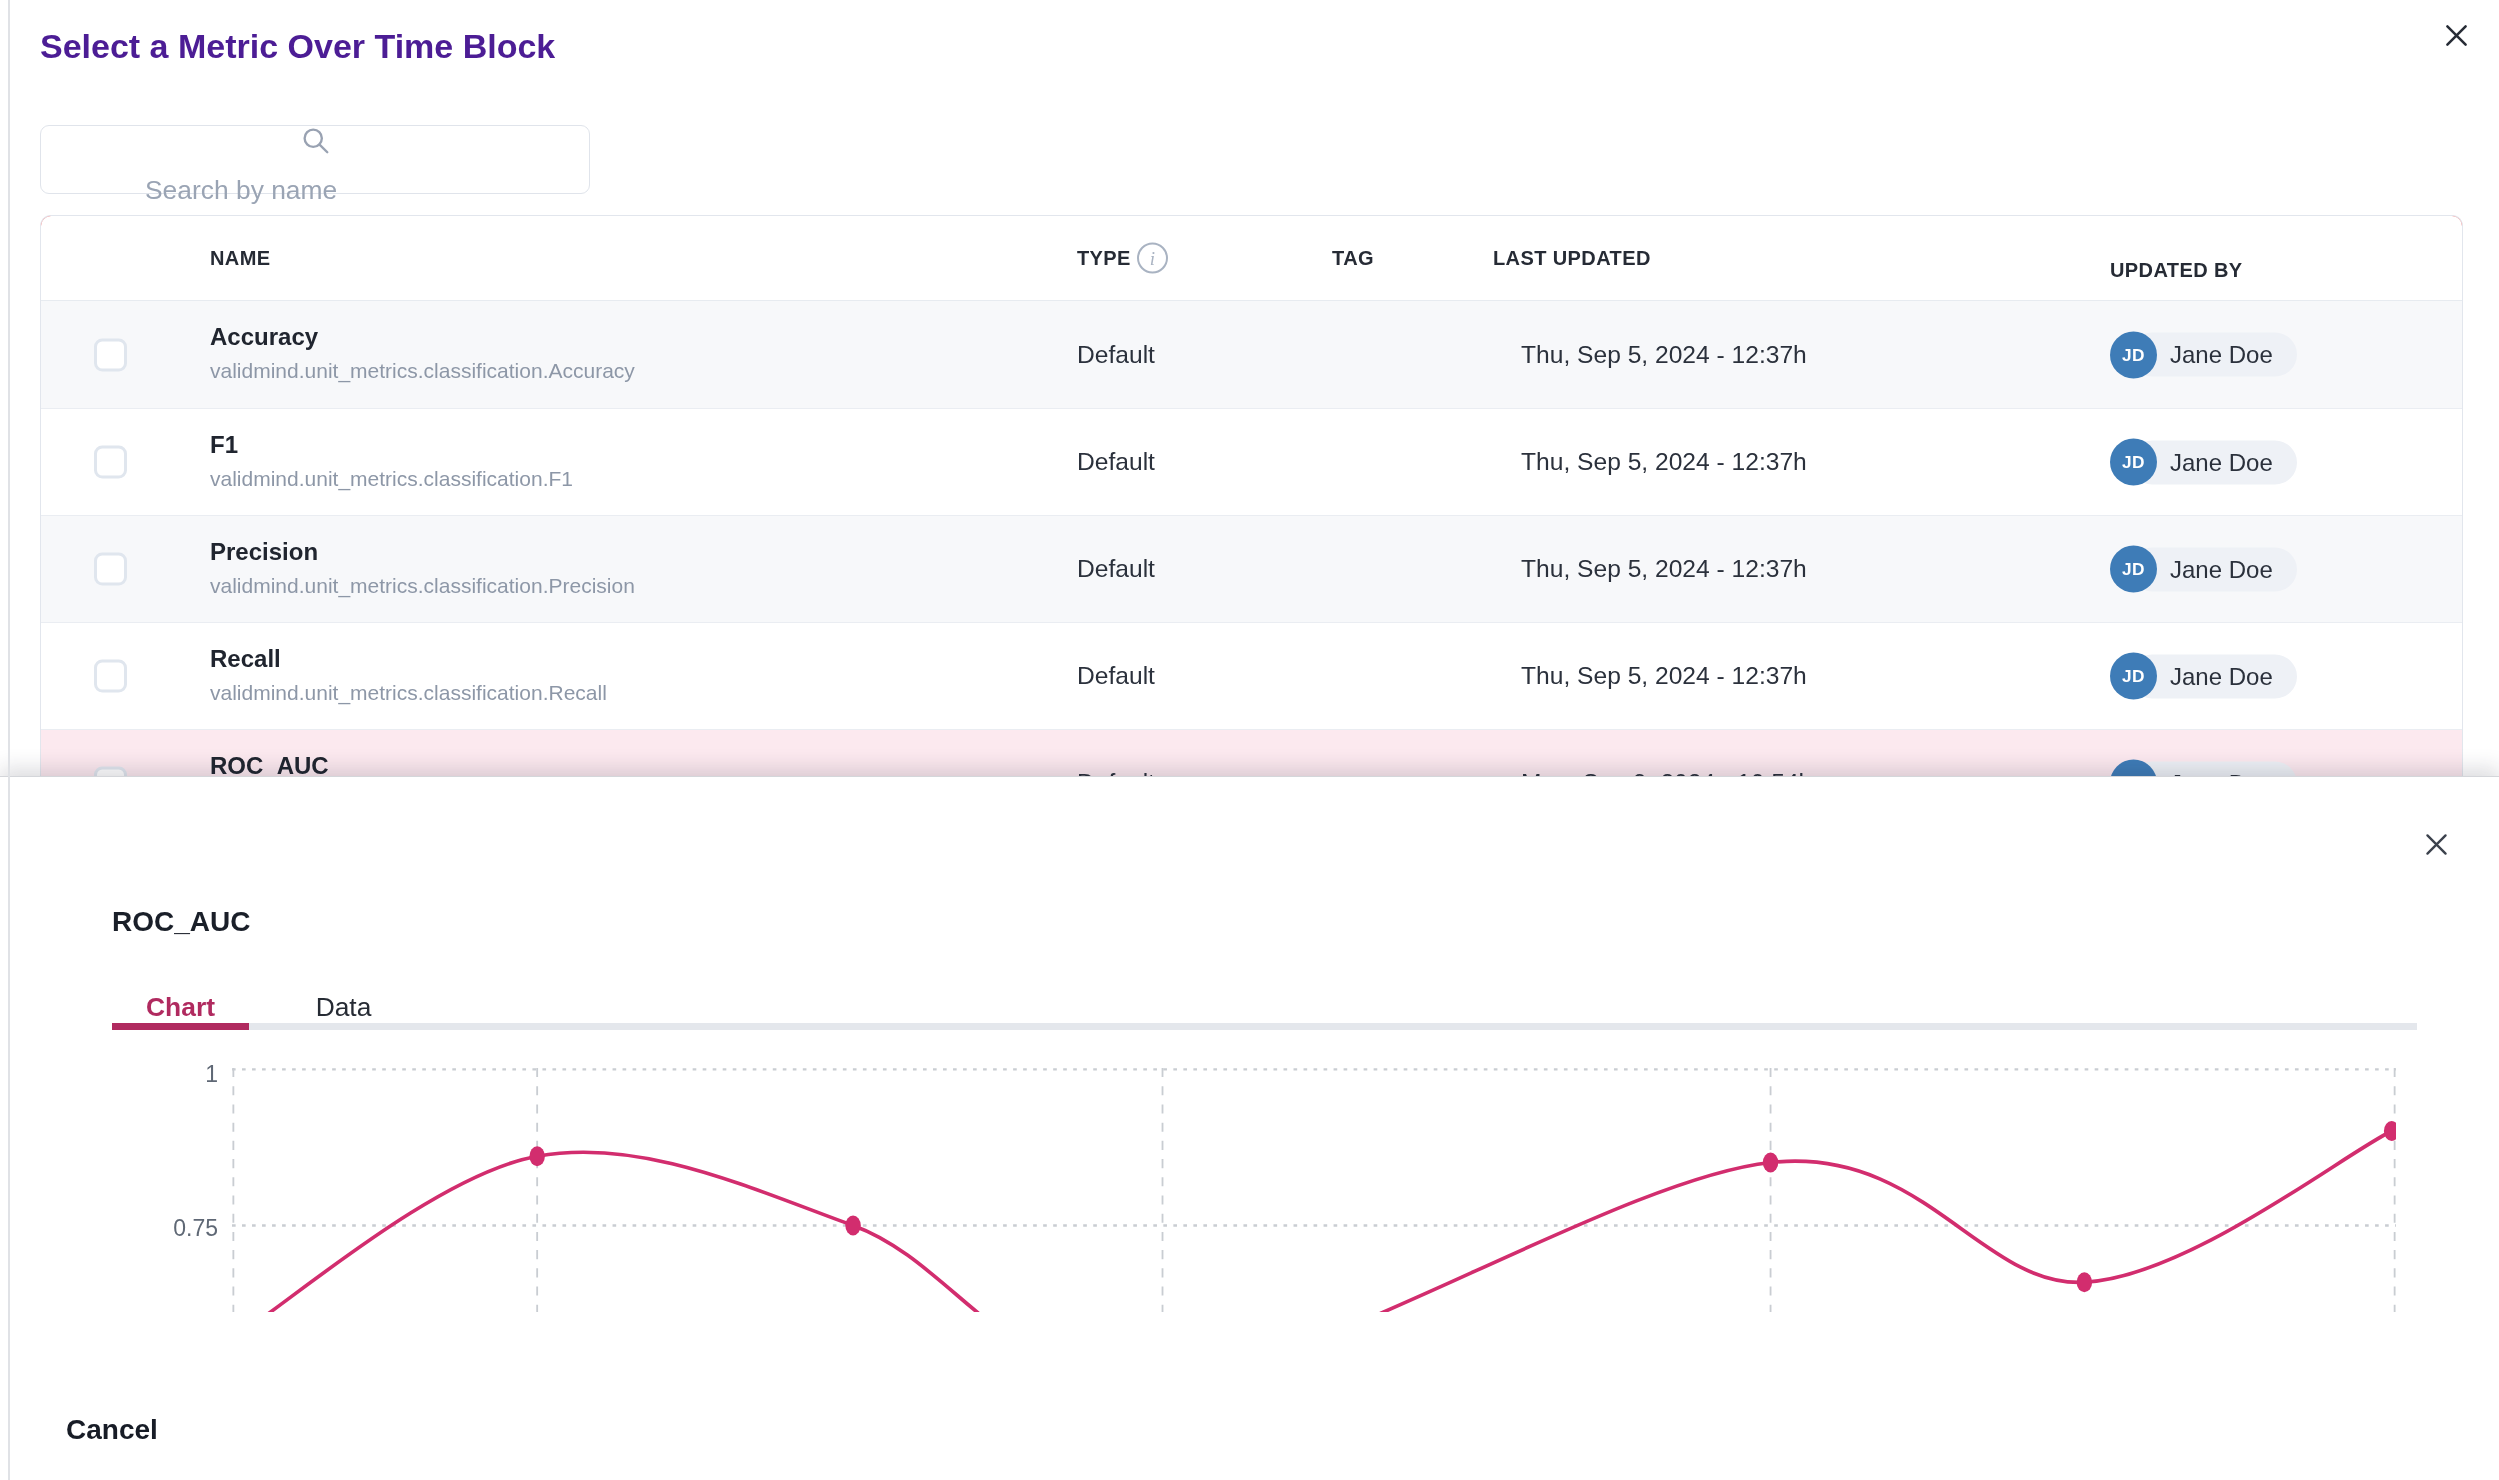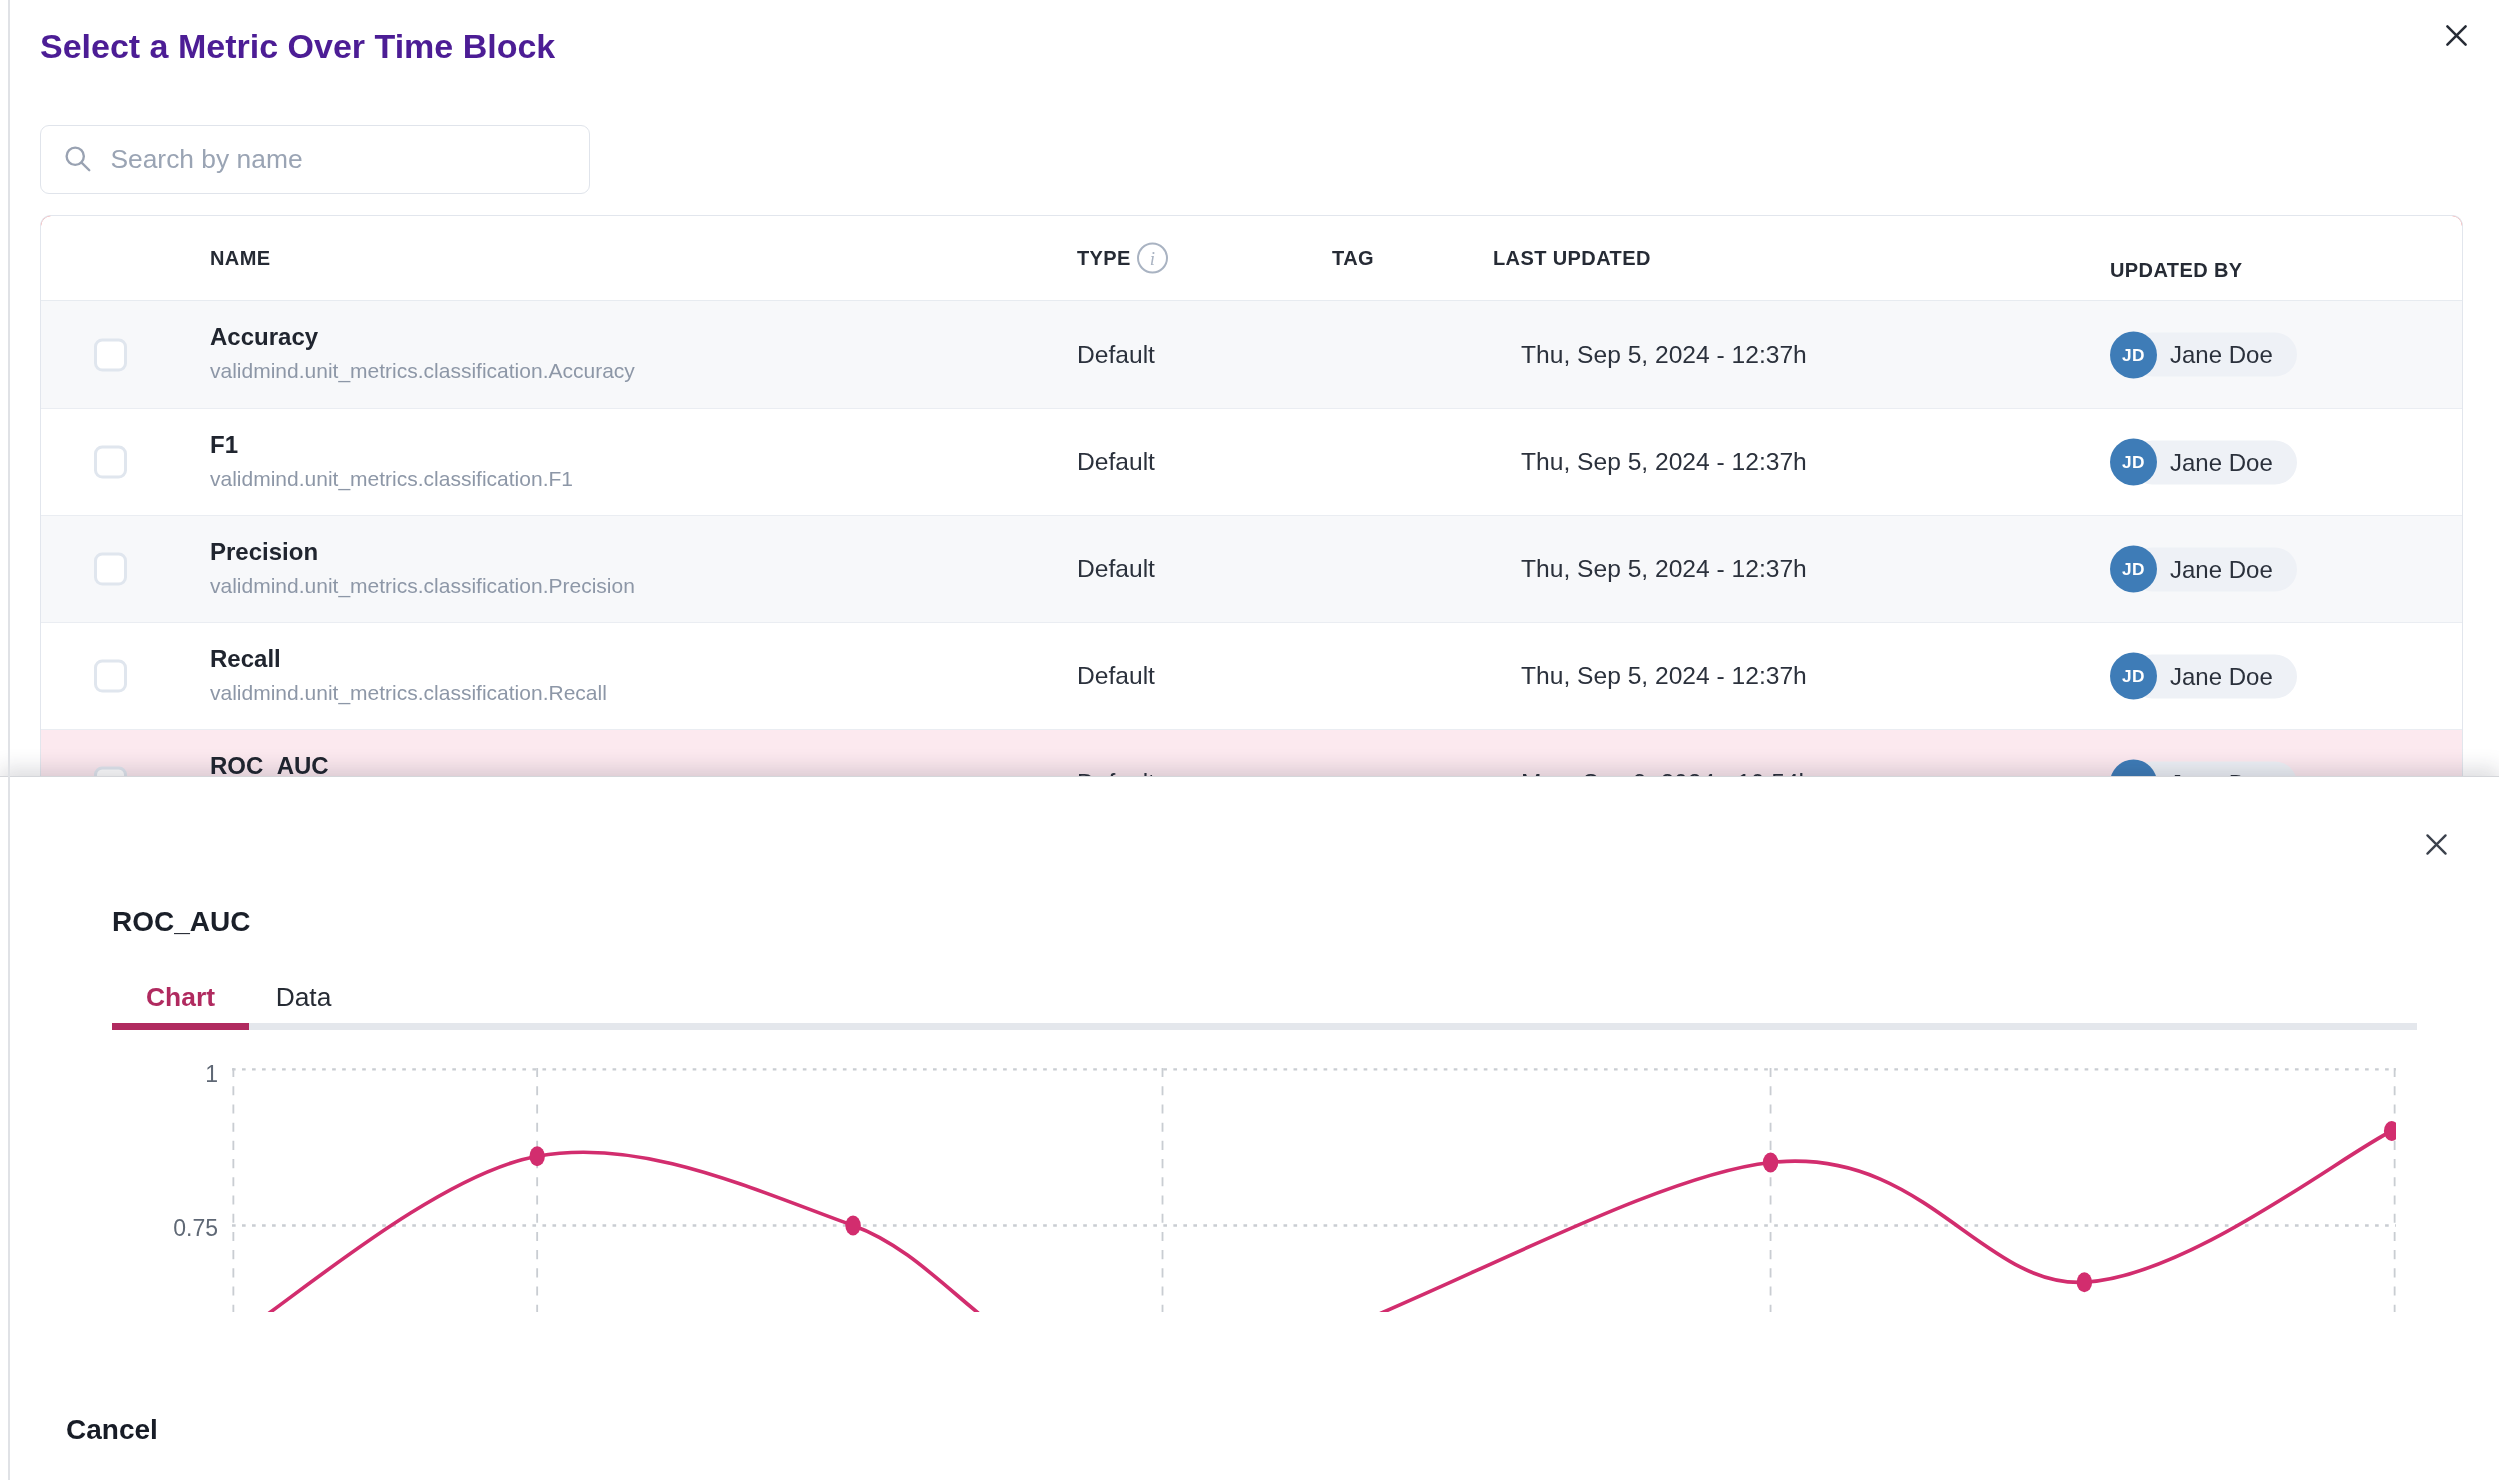--- a/index.html
+++ b/index.html
@@ -8,21 +8,21 @@
   .edge-line{position:absolute;left:8.2px;top:0;width:1.8px;height:100%;background:#e0e2e6;z-index:60;}
 
   
   .modal-top{position:absolute;left:0;top:0;width:100%;height:776px;overflow:hidden;background:#fff;}
   .modal-title{position:absolute;left:40px;top:27px;font-size:34px;font-weight:700;color:#4c1d95;}
   .icon-btn{position:absolute;cursor:pointer;background:none;border:none;padding:0;}
   .modal-close{left:2441px;top:20px;width:31px;height:31px;}
 
   .search-box{position:absolute;left:40px;top:125px;width:550px;height:69px;border:1.8px solid #e0e4eb;
               border-radius:9px;display:flex;align-items:center;gap:16.4px;padding:0 22px;
-              box-sizing:border-box;background:#fff;}
+              box-sizing:border-box;background:#fff;flex-direction:column;}
   .search-box input{border:none;outline:none;font-size:26.4px;color:#3c4450;flex:1;min-width:0;
                     font-family:inherit;background:transparent;}
   .search-box input::placeholder{color:#9aa4b4;}
 
   .table{position:absolute;left:40px;top:215px;width:2423px;height:561px;border:1.8px solid #e2e6ed;
          border-bottom:none;border-radius:11px 11px 0 0;background:#ef4444;box-sizing:border-box;overflow:hidden;}
   .thead{position:relative;height:84px;border-bottom:1.8px solid #e7ebf0;background:#fff;}
   .th{position:absolute;top:50%;transform:translateY(-50%);font-size:20px;font-weight:700;
       color:#262b35;letter-spacing:0.4px;}
   .th-name{left:169px;} .th-type{left:1036px;} .th-tag{left:1291px;}
@@ -46,21 +46,21 @@
   .avatar{width:47px;height:47px;border-radius:50%;background:#3e7cb7;color:#fff;font-size:17.3px;
           font-weight:700;display:flex;align-items:center;justify-content:center;z-index:2;letter-spacing:0.5px;}
   .chip-label{margin-left:-27px;background:#eef1f6;border-radius:24px;height:44px;display:flex;
               align-items:center;padding:0 24px 0 40px;font-size:24px;color:#2b313c;white-space:nowrap;}
 
   
   .panel{position:absolute;left:0;top:776px;width:100%;height:705px;background:#fff;z-index:30;
          border-top:0.9px solid #d4d6da;box-shadow:0 -7.3px 20px rgba(30,34,48,0.16);}
   .panel-close{left:2422px;top:53px;width:29px;height:29px;}
   .panel-title{position:absolute;left:112px;top:129px;font-size:28px;font-weight:700;color:#1a1f29;}
-  .tabs{position:absolute;left:112px;top:197px;display:flex;}
+  .tabs{position:absolute;left:112px;top:207px;display:flex;gap:40px;}
   .tab{height:47px;display:flex;align-items:center;justify-content:center;font-size:26.4px;cursor:pointer;}
   .tab-chart{width:137px;color:#b02a5f;font-weight:700;}
   .tab-data{width:109px;color:#262b34;font-weight:400;}
   .tab-strip{position:absolute;left:112px;top:246px;width:2305px;height:7.3px;background:#e4e7ec;}
   .tab-strip-active{position:absolute;left:0;top:0;width:137px;height:7.3px;background:#b02a5f;}
   .ylabel{position:absolute;left:91px;width:127px;text-align:right;font-size:23px;color:#5f6875;line-height:27px;}
   .ylabel-1{top:284px;} .ylabel-075{top:438px;}
   .plot{position:absolute;left:232px;top:291px;width:2164px;height:244px;overflow:hidden;}
   .plot svg{display:block;}
   .cancel{position:absolute;left:66px;top:637px;font-size:28px;font-weight:700;color:#171c26;cursor:pointer;}

